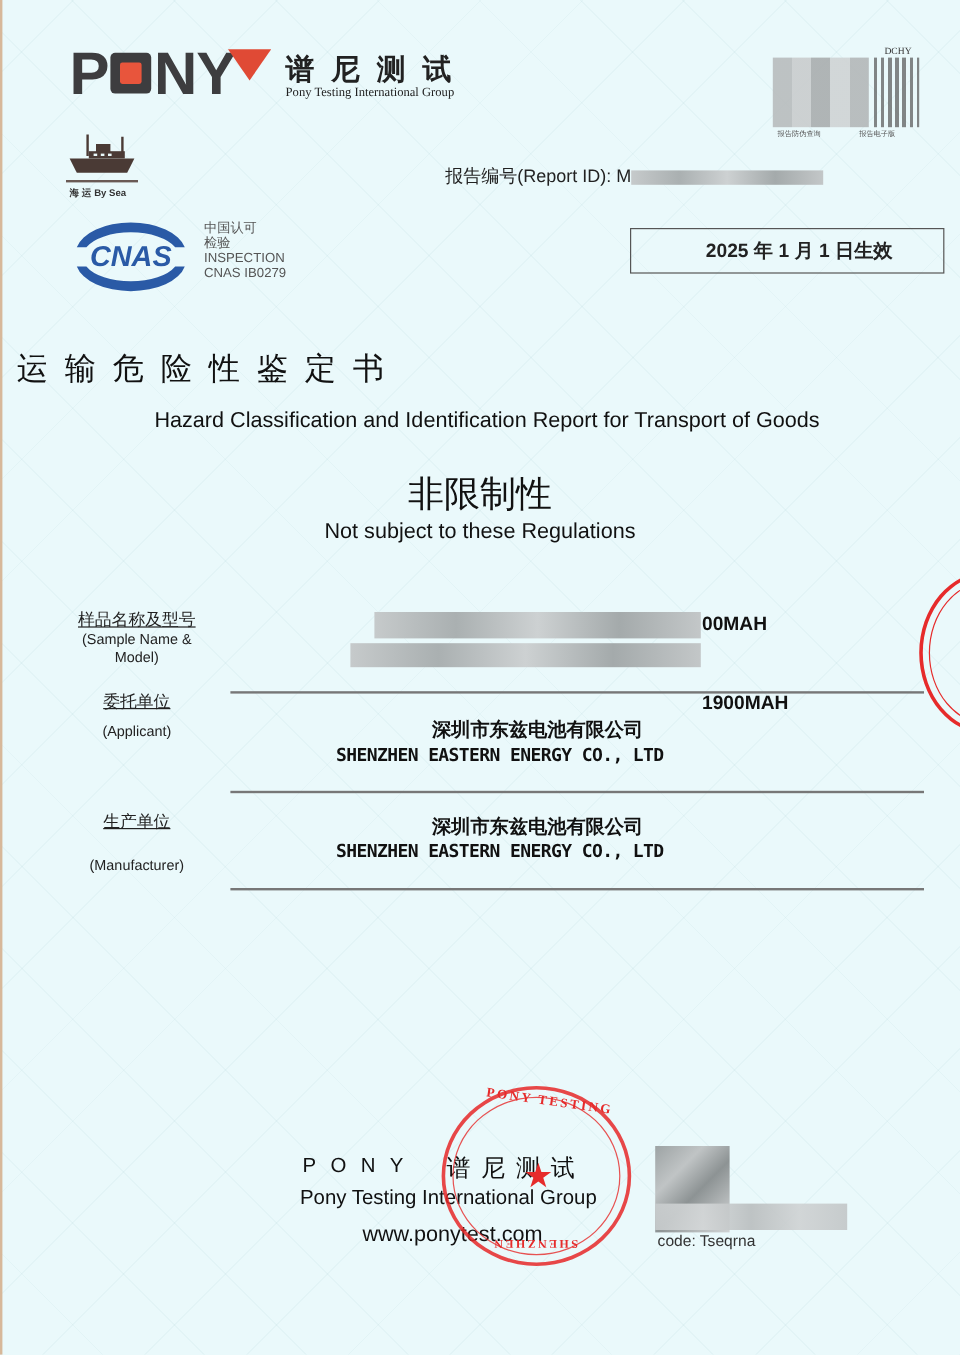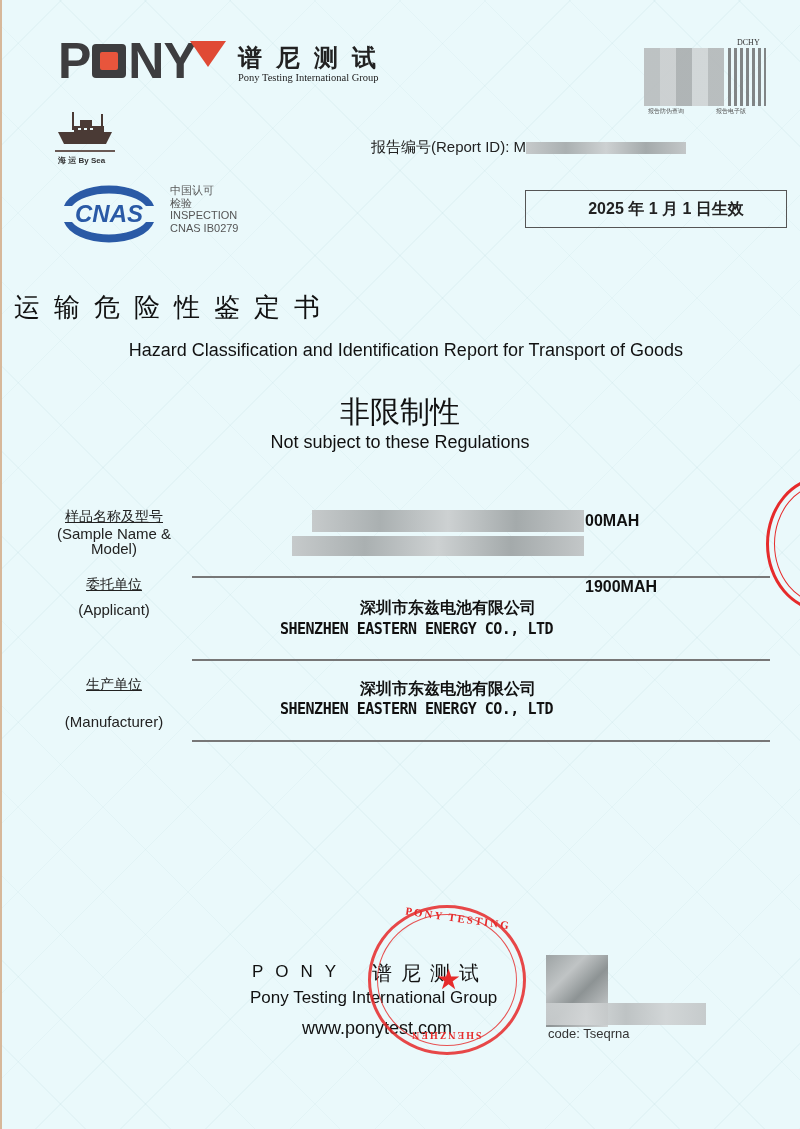--- a/index.html
+++ b/index.html
@@ -49,21 +49,21 @@
   .redact { display:inline-block; vertical-align:middle; background:linear-gradient(90deg,#c6cacb,#aab0b1,#cdd1d2,#a4aaab,#c3c7c8); }
   .effective { left:525px; top:190px; width:262px; height:38px; border:1.5px solid #555; box-sizing:border-box; display:flex; align-items:center; justify-content:center; font-size:16px; font-weight:bold; color:#222;padding-left:20px; }
   
   .title-cn { left:0; width:800px; top:290px; text-align:left; font-size:26px; letter-spacing:14px; color:#111; padding-left:14px; box-sizing:border-box; }
   .title-en { left:0; width:636px; top:340px; text-align:right; font-size:18px; color:#111;margin-left:47px; }
   .status-cn { left:0; width:800px; top:392px; text-align:center; font-size:30px; color:#111; }
   .status-en { left:0; width:800px; top:432px; text-align:center; font-size:18px; color:#111; }
   
   .flabel { text-align:center; color:#222; }
   .flabel .cn { font-size:14px;text-decoration:underline; }
-  .flabel .en { font-size:15px; line-height:15px; }
+  .flabel .en { font-size:12px; line-height:15px; }
   .fvalue { color:#111;font-weight:bold; }
   .rule { height:1.5px; background:#777; left:192px; width:578px; }
   .sample-label { left:56px; top:508px; width:116px; }
   .sample-blur1 { left:312px; top:510px; width:272px; height:22px; }
   .sample-blur2 { left:292px; top:536px; width:292px; height:20px; }
   .sample-v1 { left:585px; top:512px; font-size:16px; }
   .sample-v2 { left:585px; top:538px; font-size:16px;margin-top:40px; }
   .rule1 { top:576px; }
   .app-label { left:56px; top:576px; width:116px; }
   .app-cn { left:360px; top:598px; font-size:16px; }

